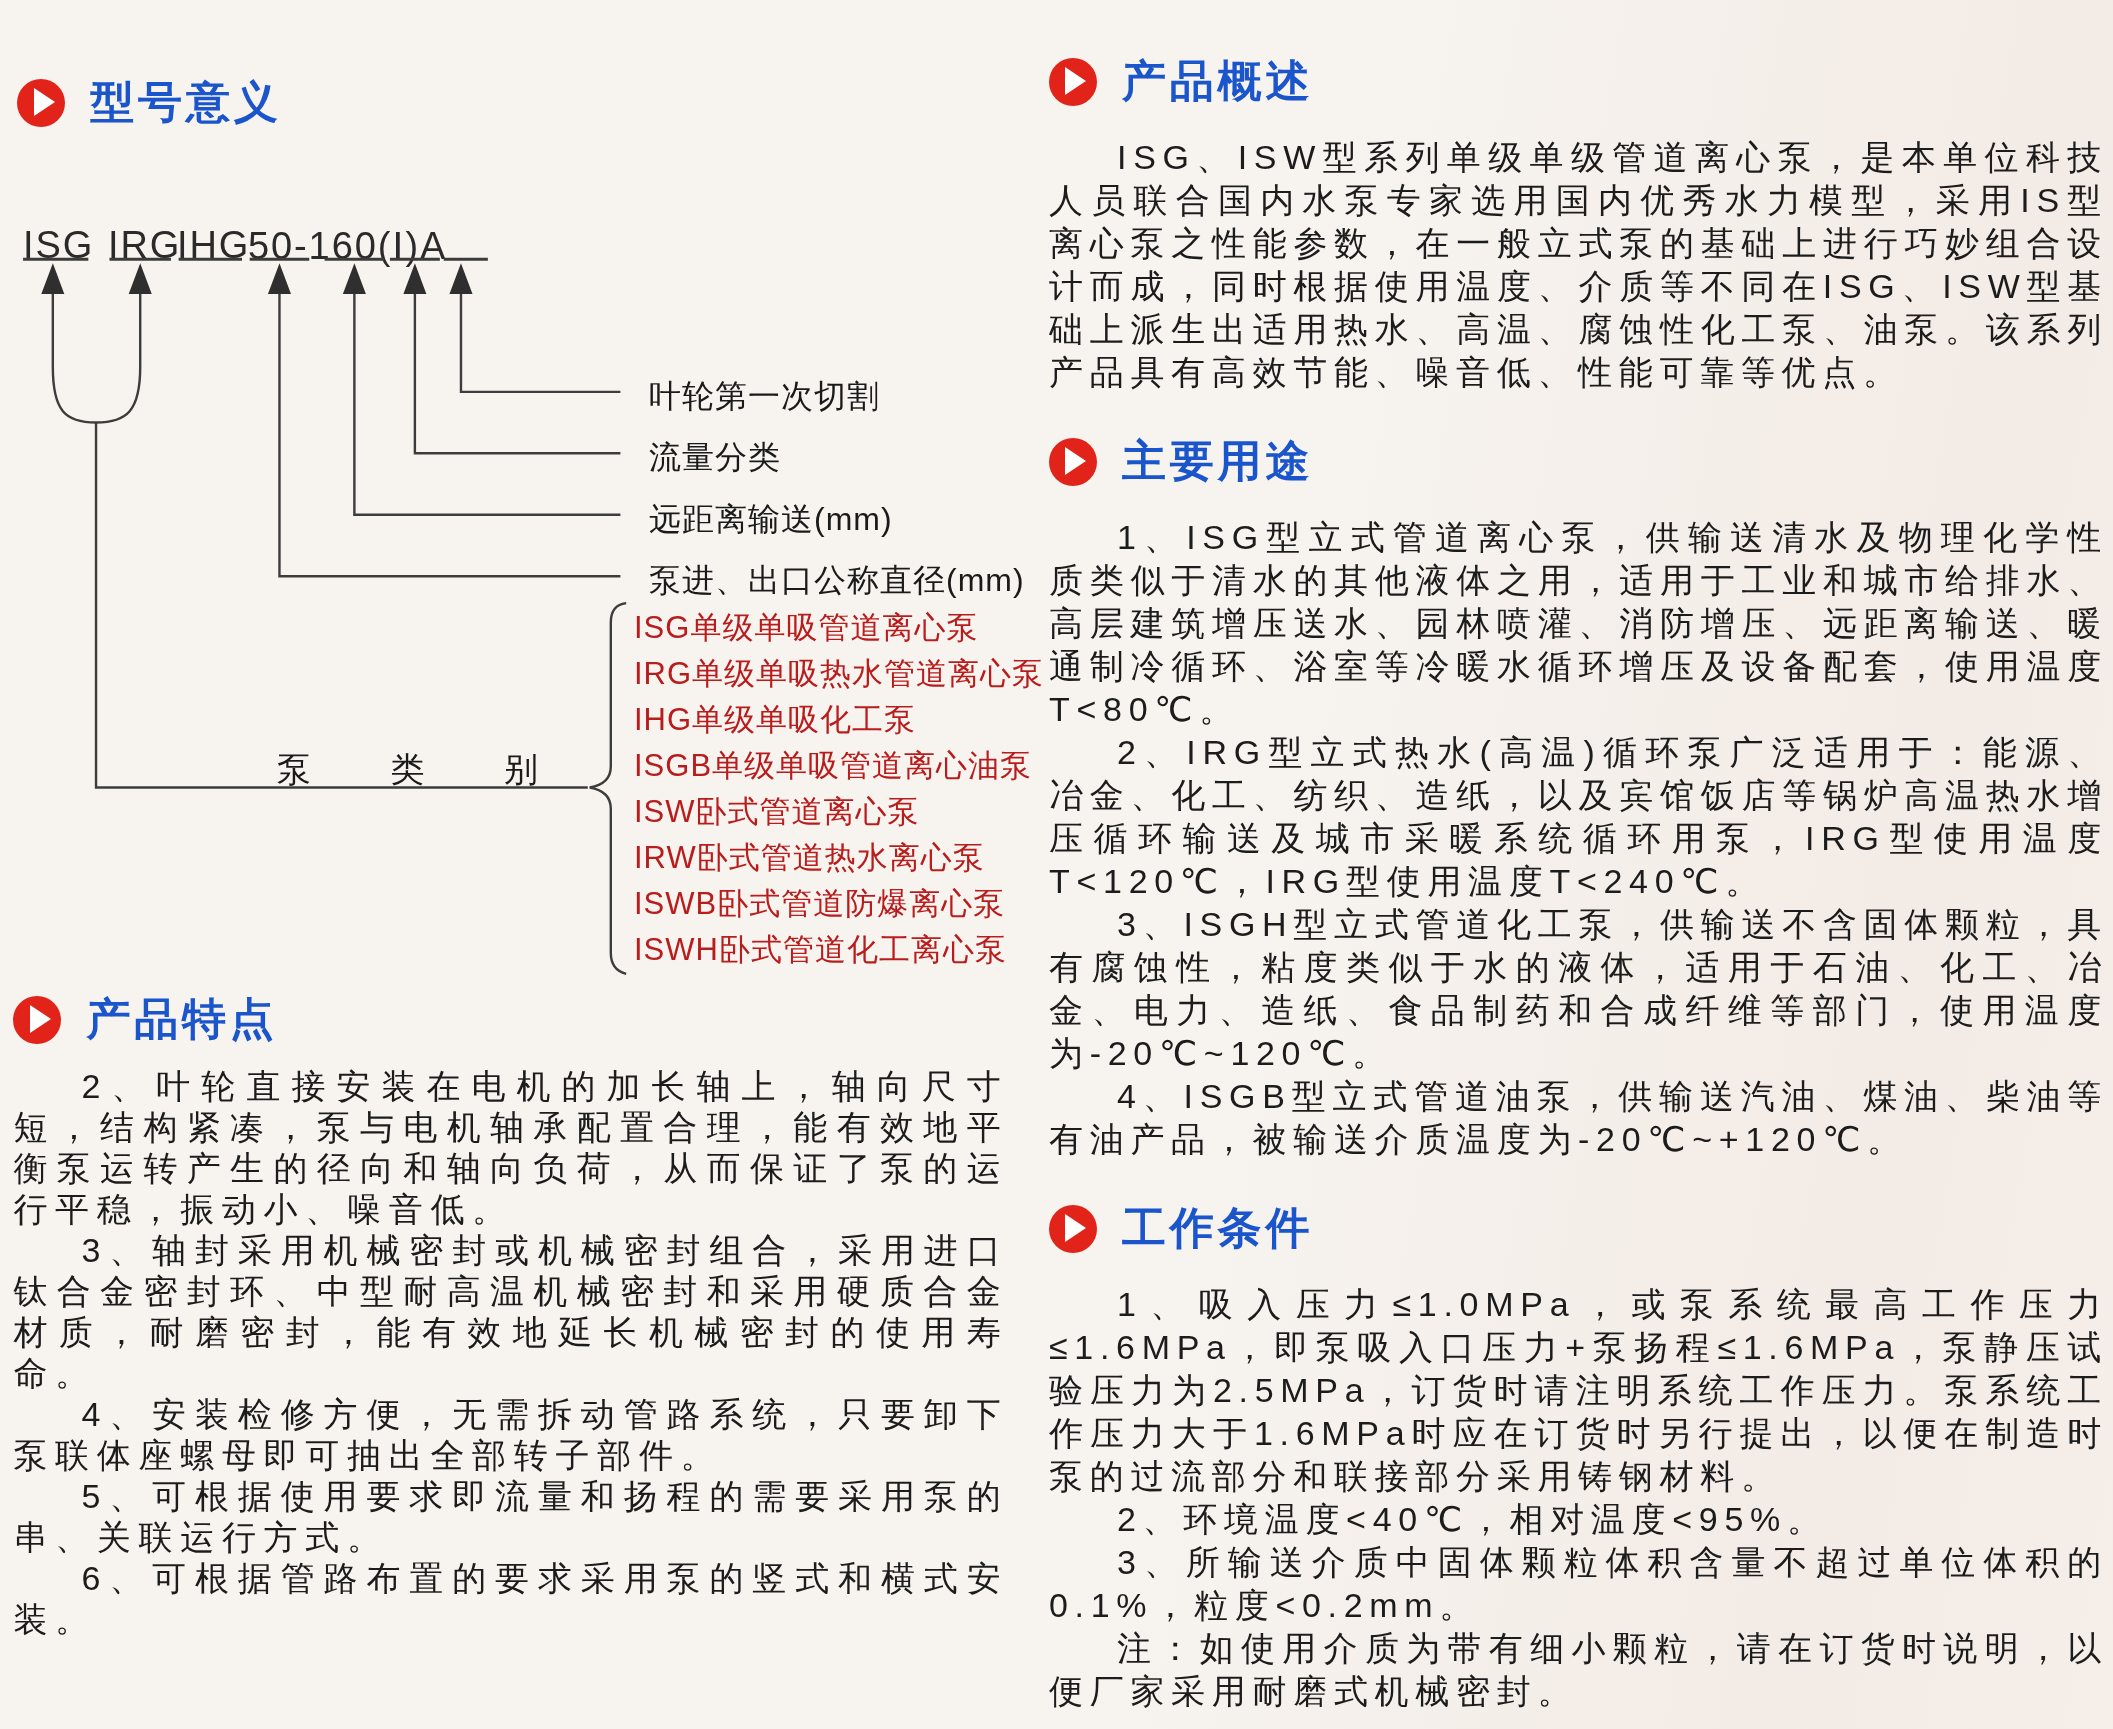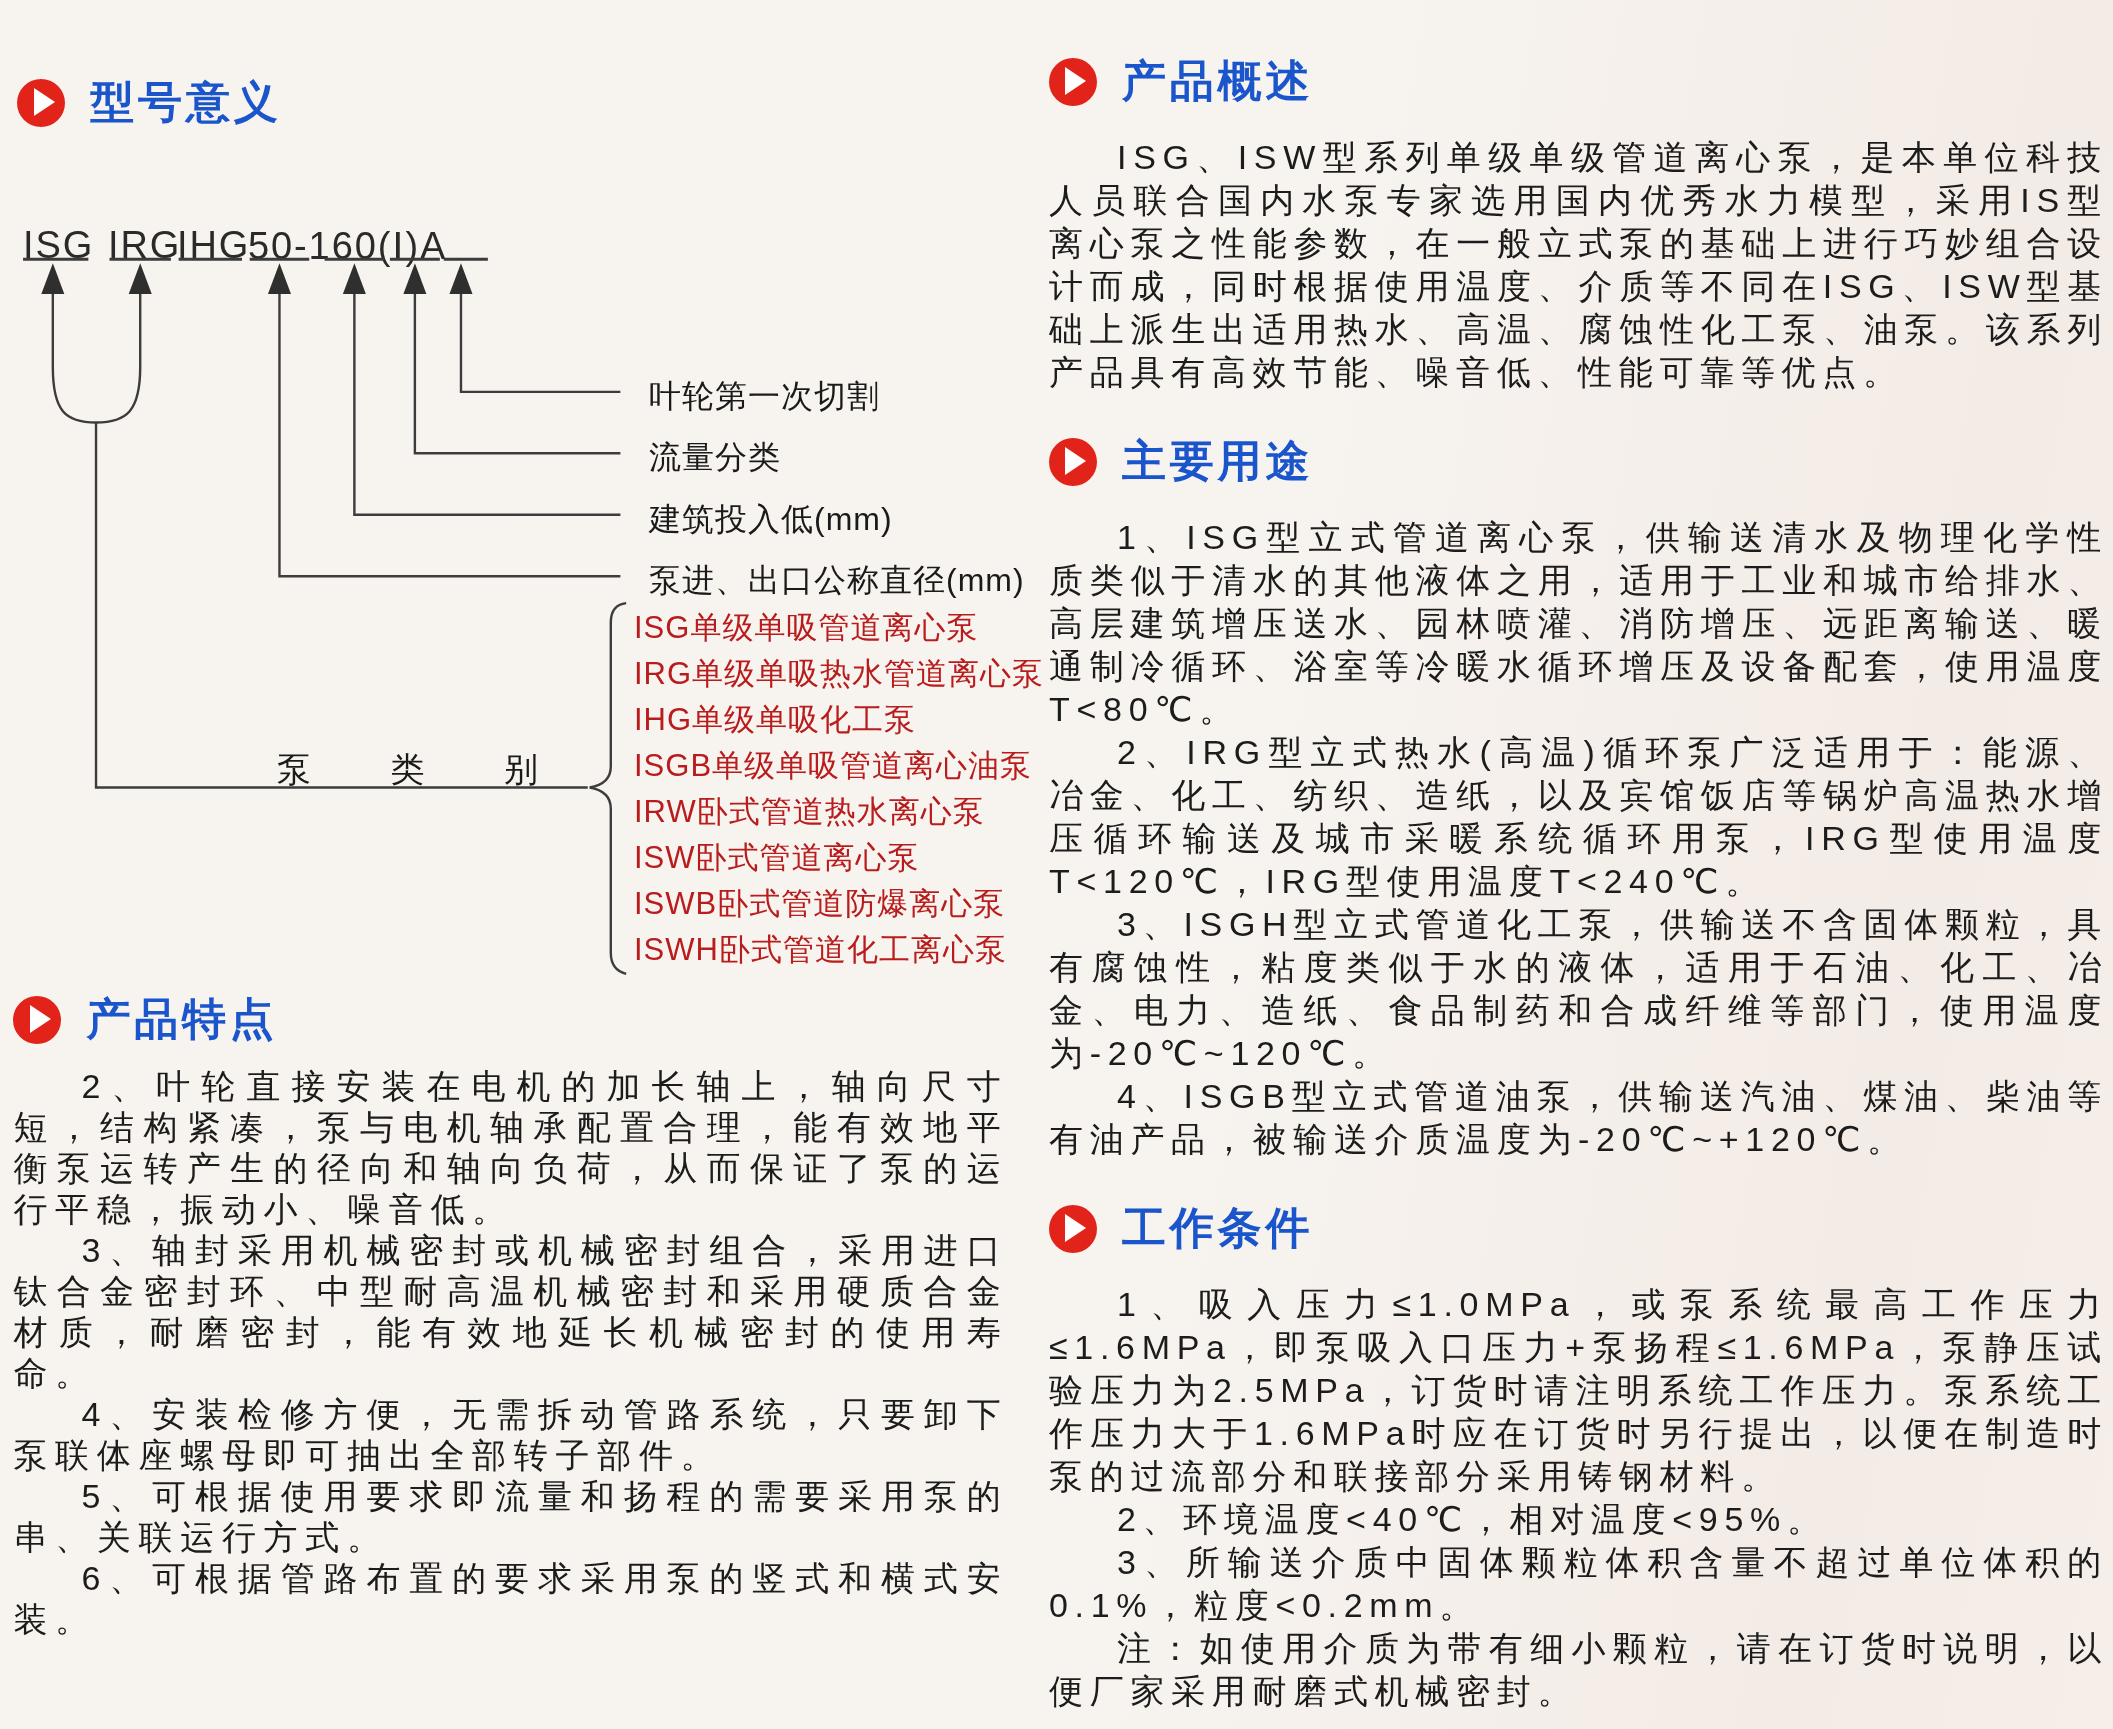--- a/index.html
+++ b/index.html
@@ -82,31 +82,31 @@
     <path d="M369,306 V536 H646"></path>
     <path d="M432,306 V472 H646"></path>
     <path d="M480,306 V408 H646"></path>
 
     <path d="M652,628 Q636,630 636,648 V798 Q636,816 614,820 Q636,824 636,842 V992 Q636,1010 652,1014"></path>
   </g>
 </svg>
 
 <div class="dlabel" style="left:632px;top:375px;">叶轮第一次切割</div>
 <div class="dlabel" style="left:632px;top:436px;">流量分类</div>
-<div class="dlabel" style="left:632px;top:498px;">建筑投入低(mm)</div>
+<div class="dlabel" style="left:632px;top:498px;">远距离输送(mm)</div>
 <div class="dlabel" style="left:632px;top:559px;">泵进、出口公称直径(mm)</div>
 <div class="pump-cat">泵 类 别</div>
 
 <div class="pump-list">
   <div>ISG单级单吸管道离心泵</div>
   <div>IRG单级单吸热水管道离心泵</div>
   <div>IHG单级单吸化工泵</div>
   <div>ISGB单级单吸管道离心油泵</div>
+  <div>ISW卧式管道离心泵</div>
   <div>IRW卧式管道热水离心泵</div>
-  <div>ISW卧式管道离心泵</div>
   <div>ISWB卧式管道防爆离心泵</div>
   <div>ISWH卧式管道化工离心泵</div>
 </div>
 
 <div class="body-left">
   <div class="sec-header">
     <span class="hicon">
         <span class="tri"></span>
       </span>
     <span class="htitle">产品特点</span>

